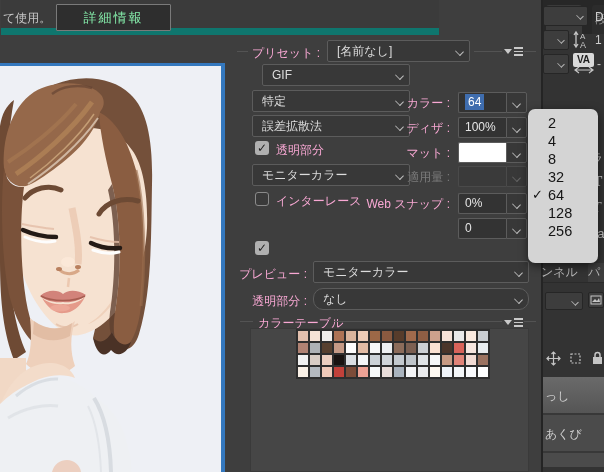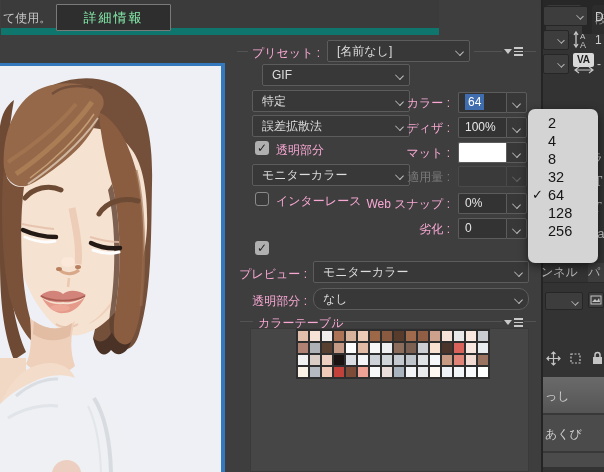--- a/index.html
+++ b/index.html
@@ -225,21 +225,20 @@
   <div class="abs checkbox empty" style="left:255px; top:192px;"></div>
   <div class="abs lbl" style="left:276px; top:193px;">インターレース</div>
   <div class="abs lbl r" style="left:350px; top:196px; width:100px;">Web スナップ :</div>
   <div class="abs combo-val" style="left:458px; top:193px; width:48px; height:21px;">
     <span>0%</span>
   </div>
   <div class="abs combo-btn caret-only" style="left:506px; top:193px; width:21px; height:21px;">
       <span class="caret"></span>
     </div>
 
-  <div class="abs lbl r" style="left:380px; top:221px; width:70px;">劣化 :</div>
   <div class="abs combo-val" style="left:458px; top:218px; width:48px; height:21px;">
     <span>0</span>
   </div>
   <div class="abs combo-btn caret-only" style="left:506px; top:218px; width:21px; height:21px;">
       <span class="caret"></span>
     </div>
 
   <div class="abs checkbox" style="left:255px; top:241px;">✓</div>
 
   <div class="abs lbl r" style="left:237px; top:266px; width:70px;">プレビュー :</div>

